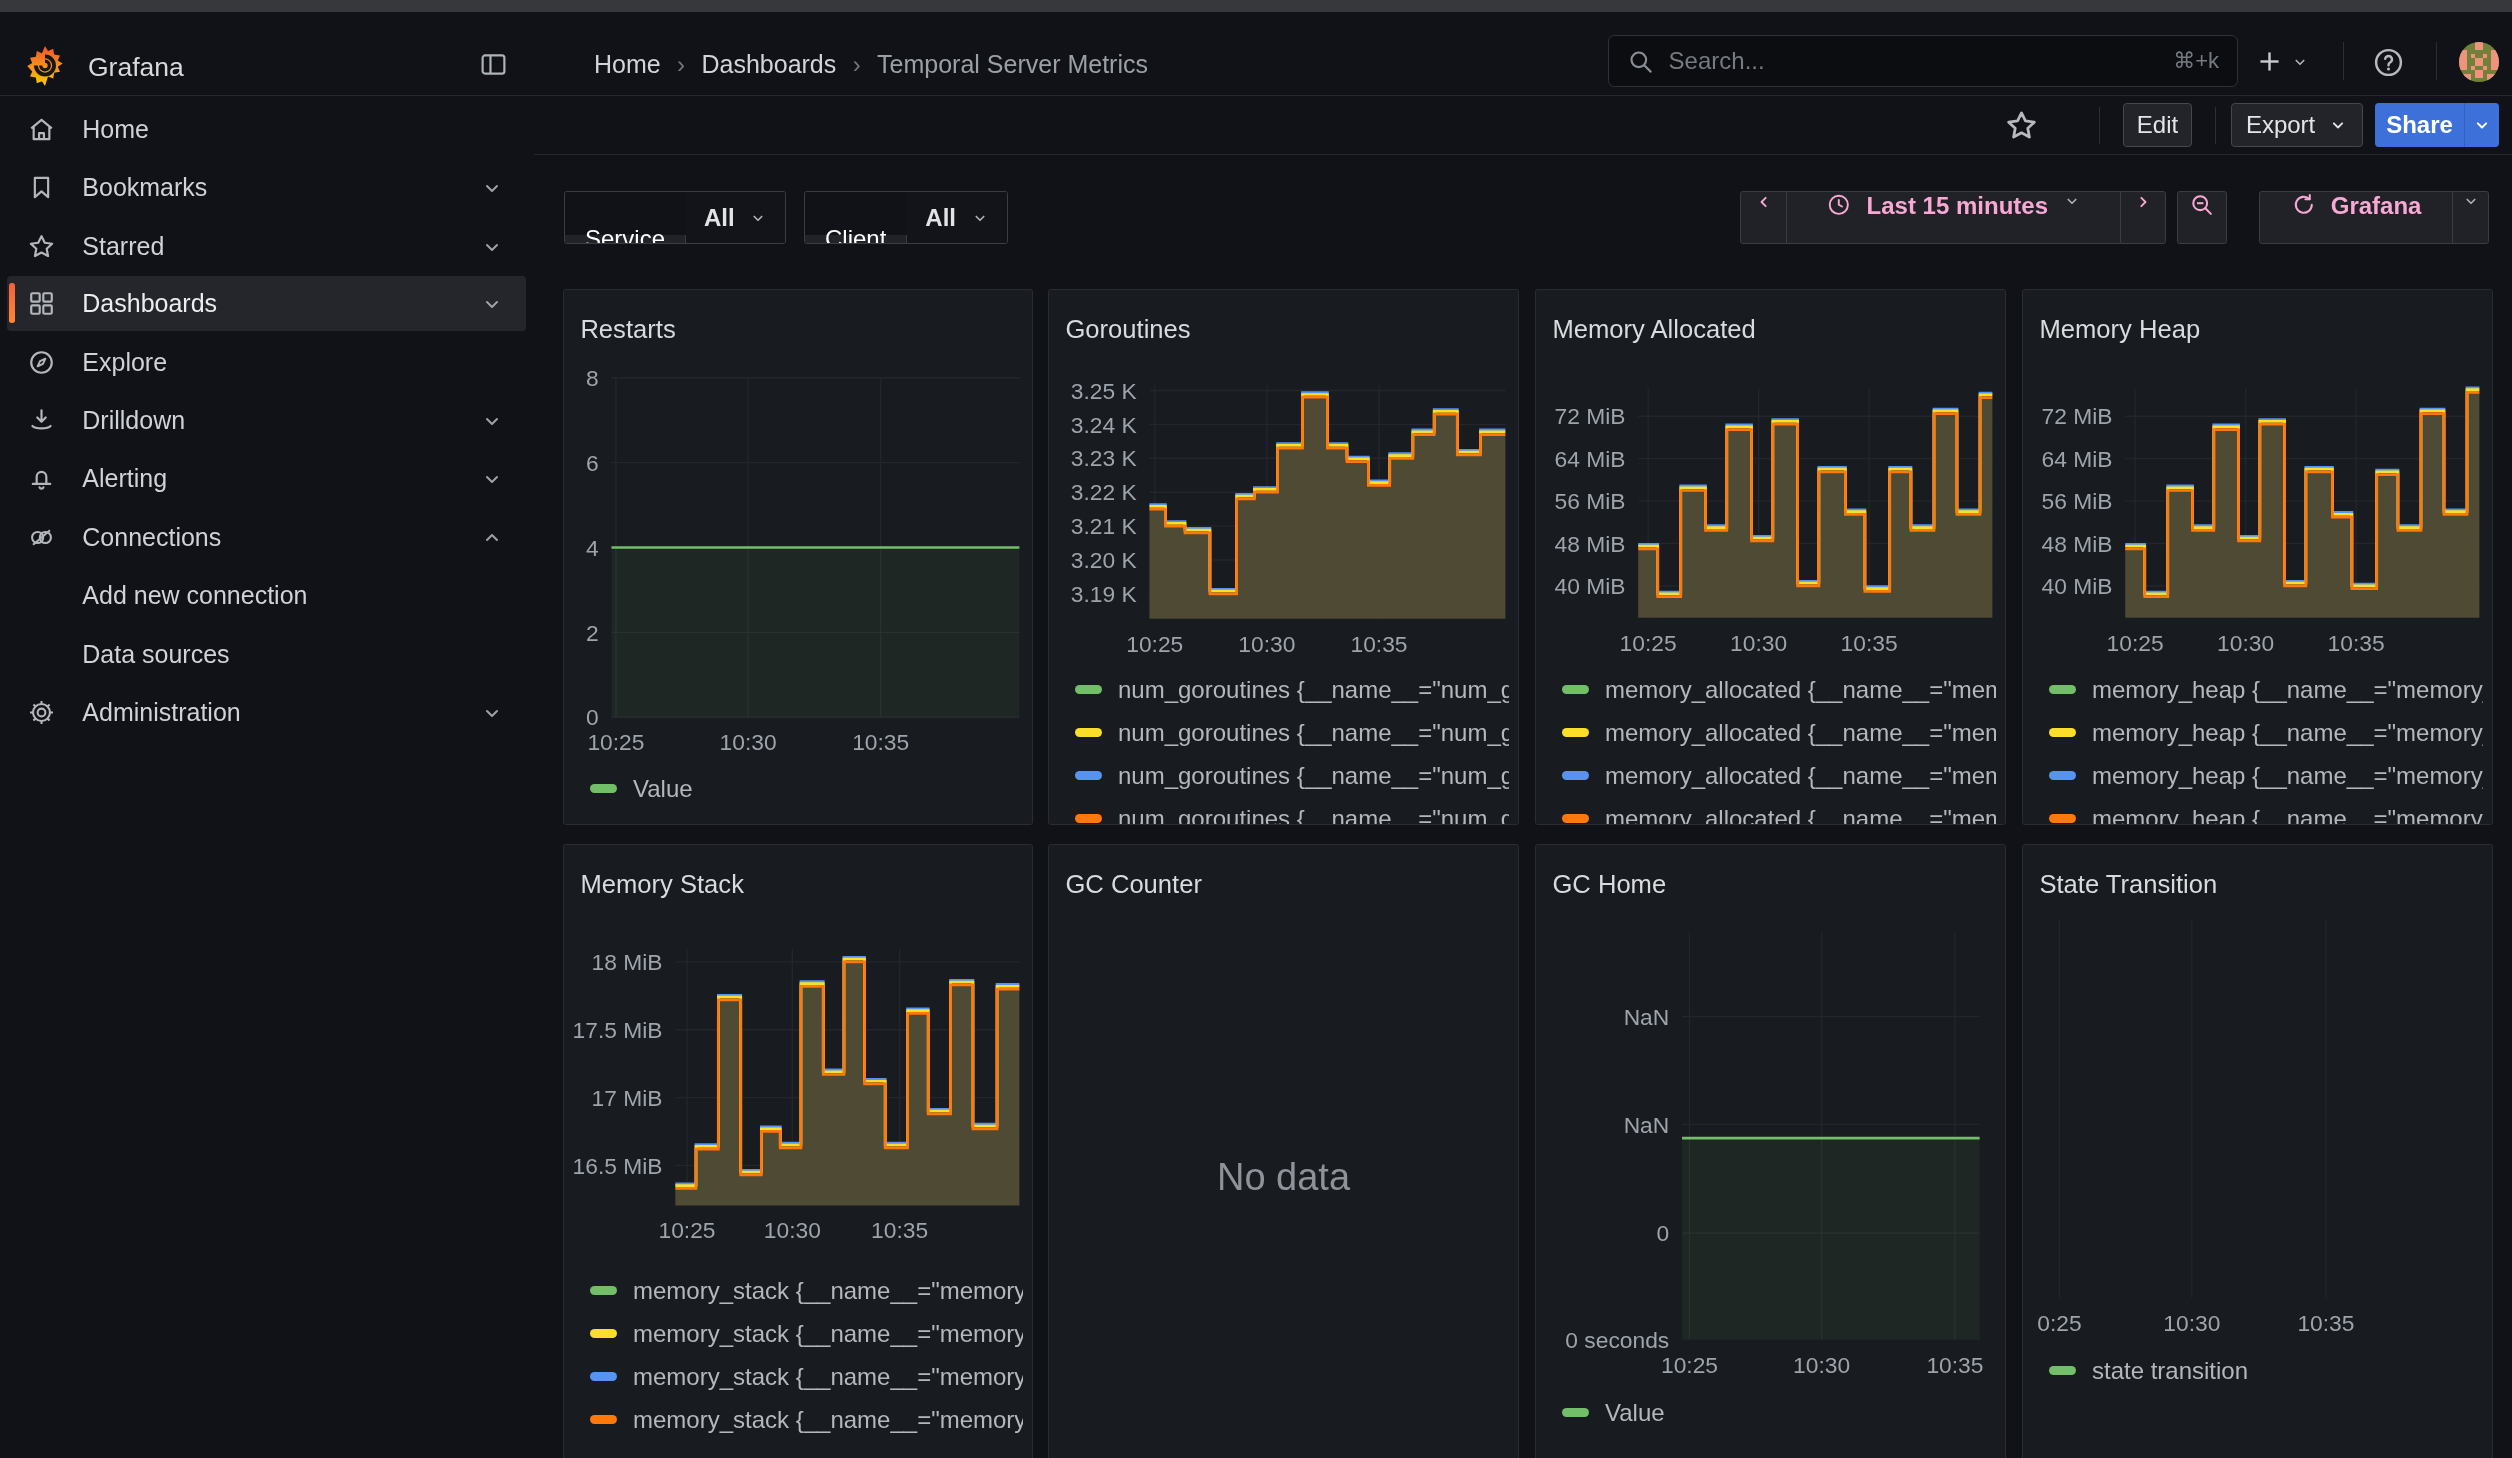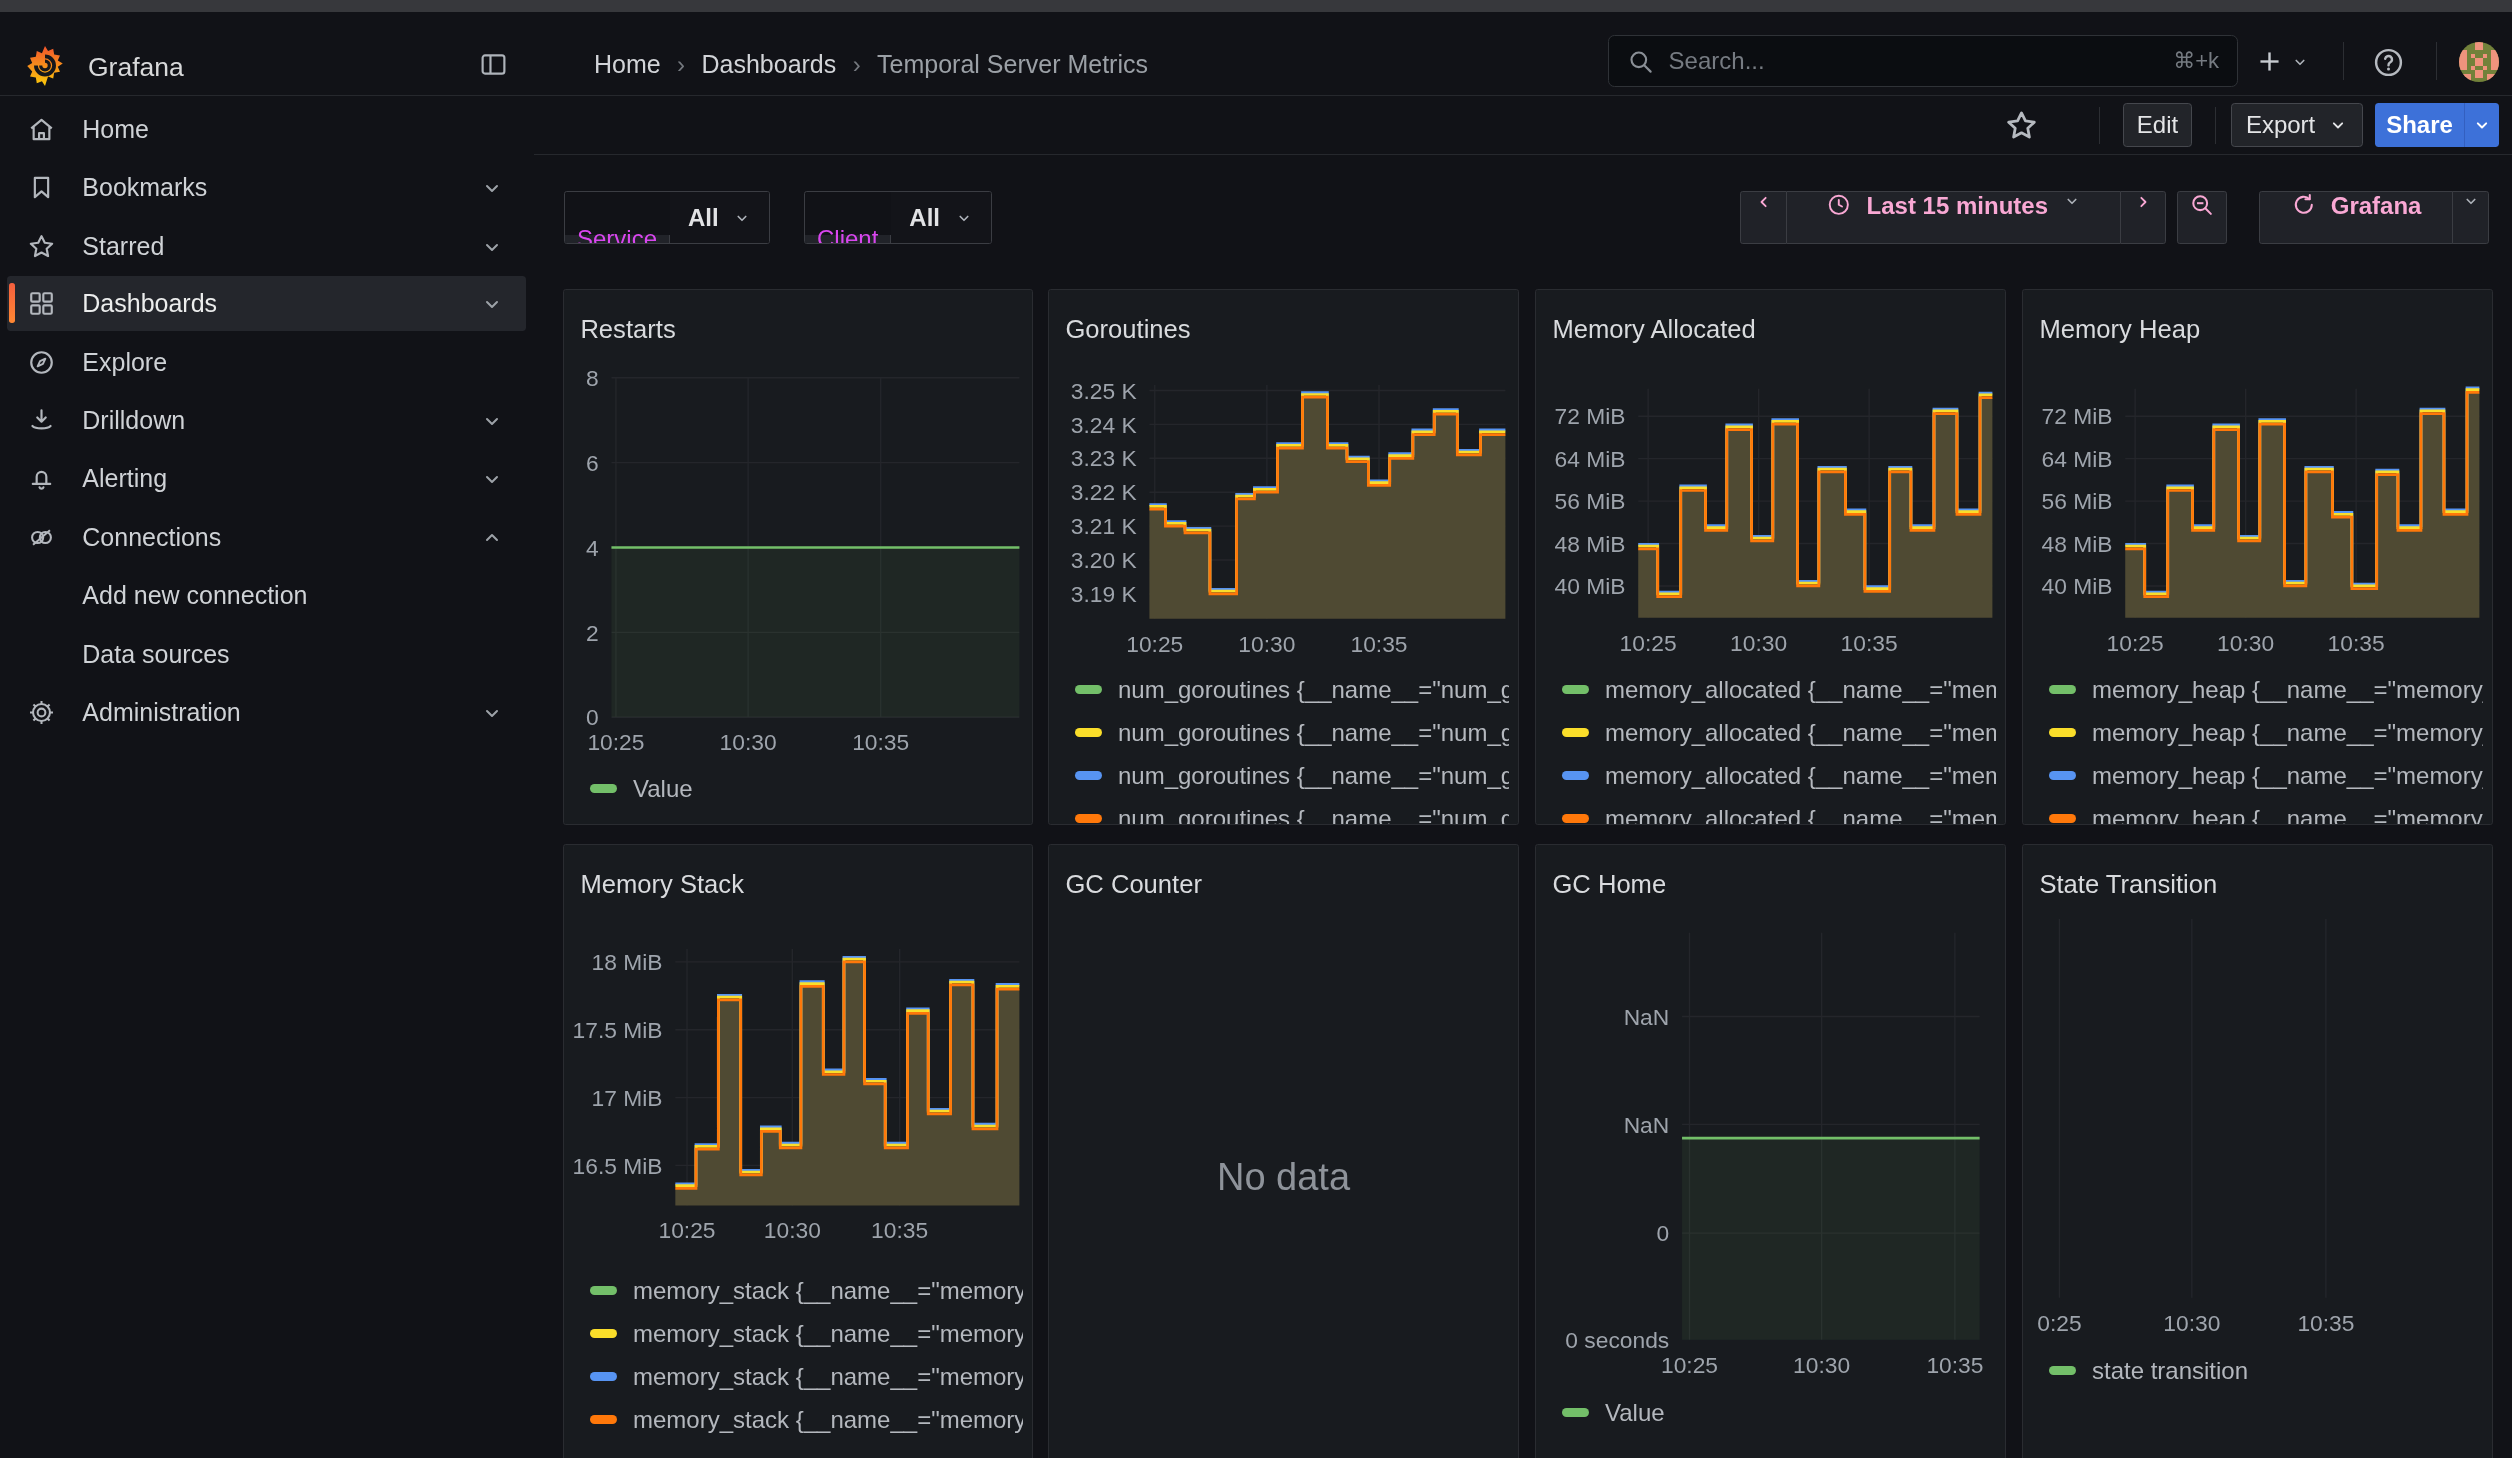--- a/index.html
+++ b/index.html
@@ -50,21 +50,21 @@
   .side-row { position:absolute; left:7.3px; width:519px; height:55px; border-radius:3.7px; display:flex; align-items:center; cursor:pointer; }
   .side-row.active { background:#24262c; }
   .active-bar { position:absolute; left:1.8px; top:7.3px; width:5.5px; height:40px; border-radius:2.7px; background:linear-gradient(#f55f3e,#ff8833); }
   .side-icon { position:absolute; left:20px; width:29px; height:29px; color:#b3b7bd; }
   .side-label { position:absolute; left:75px; font-size:25px; color:#cfd2d6; white-space:nowrap; }
   .side-row.active .side-label { color:#eceded; }
   .side-chev { position:absolute; right:22px; width:24px; height:24px; color:#9da2a8; }
 
   
   .ctrl-group { position:absolute; display:flex; align-items:stretch; height:53px; border:0.9px solid #3b3d43; border-radius:2.7px; overflow:hidden; font-size:24px; }
-  .ctrl-label { background:#212329; color:#d946ef; display:flex; align-items:center; padding:0 12px; border-right:0.9px solid #3b3d43;margin-top:43px; }
+  .ctrl-label { background:#212329; color:#ffffff; display:flex; align-items:center; padding:0 20px; border-right:0.9px solid #3b3d43;margin-top:43px; }
   .ctrl-value { background:#131419; color:#e2e3e5; font-weight:700; display:flex; align-items:center; gap:14.6px; padding:0 18px; cursor:pointer; }
   .timebar { position:absolute; left:1740px; top:191px; height:53px; display:flex; }
   .tm-seg { background:#202228; border:0.9px solid #3b3d43; display:flex; align-items:flex-start; justify-content:center; color:#f9a8d4; cursor:pointer; }
   .tm-back { width:47px; border-radius:2.7px 0 0 2.7px; }
   .tm-range { width:333px; gap:14.6px; border-left:none; border-right:none; font-weight:700; font-size:24px; }
   .tm-fwd { width:46px; border-radius:0 2.7px 2.7px 0; }
   .tm-zoom { width:50px; margin-left:11px; border-radius:2.7px; }
   .refresh { position:absolute; left:2259px; top:191px; height:53px; display:flex; }
   .rf-main { width:194px; gap:14.6px; font-weight:700; font-size:24px; border-radius:2.7px 0 0 2.7px; }
   .rf-split { width:37px; border-left:0.9px solid #3b3d43; margin-left:-0.9px; border-radius:0 2.7px 2.7px 0; }

